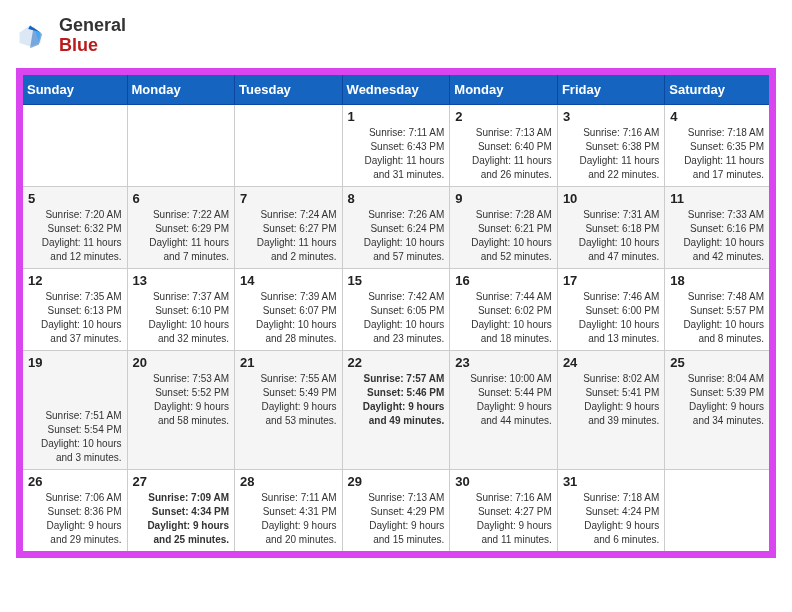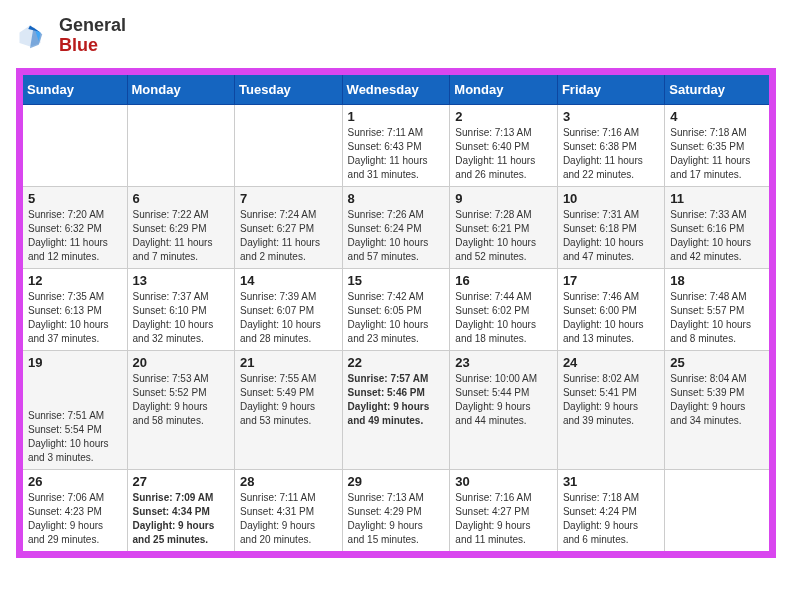--- a/index.html
+++ b/index.html
@@ -78,20 +78,21 @@
       font-size: 13px;
       font-weight: bold;
       color: #222;
       display: block;
       margin-bottom: 2px;
     }
     .day-info {
       font-size: 10px;
       color: #333;
       line-height: 1.4;
+      text-align: right;
     }
     .empty-cell {
       background: #fff !important;
     }
   </style>
 </head>
 <body>
 
 <div class="header">
   <div class="logo">
@@ -304,21 +305,21 @@
           <div class="day-info" style="white-space: pre-line;">Sunrise: 8:04 AM
 Sunset: 5:39 PM
 Daylight: 9 hours
 and 34 minutes.</div>
         </td>
       </tr>
       <tr>
         <td>
           <span class="day-number">26</span>
           <div class="day-info" style="white-space: pre-line;">Sunrise: 7:06 AM
-Sunset: 4:23 PM
+Sunset: 8:36 PM
 Daylight: 9 hours
 and 29 minutes.</div>
         </td>
         <td>
           <span class="day-number">27</span>
           <div class="day-info" style="white-space: pre-line; font-weight: bold;">Sunrise: 7:09 AM
 Sunset: 4:34 PM
 Daylight: 9 hours
 and 25 minutes.</div>
         </td>

